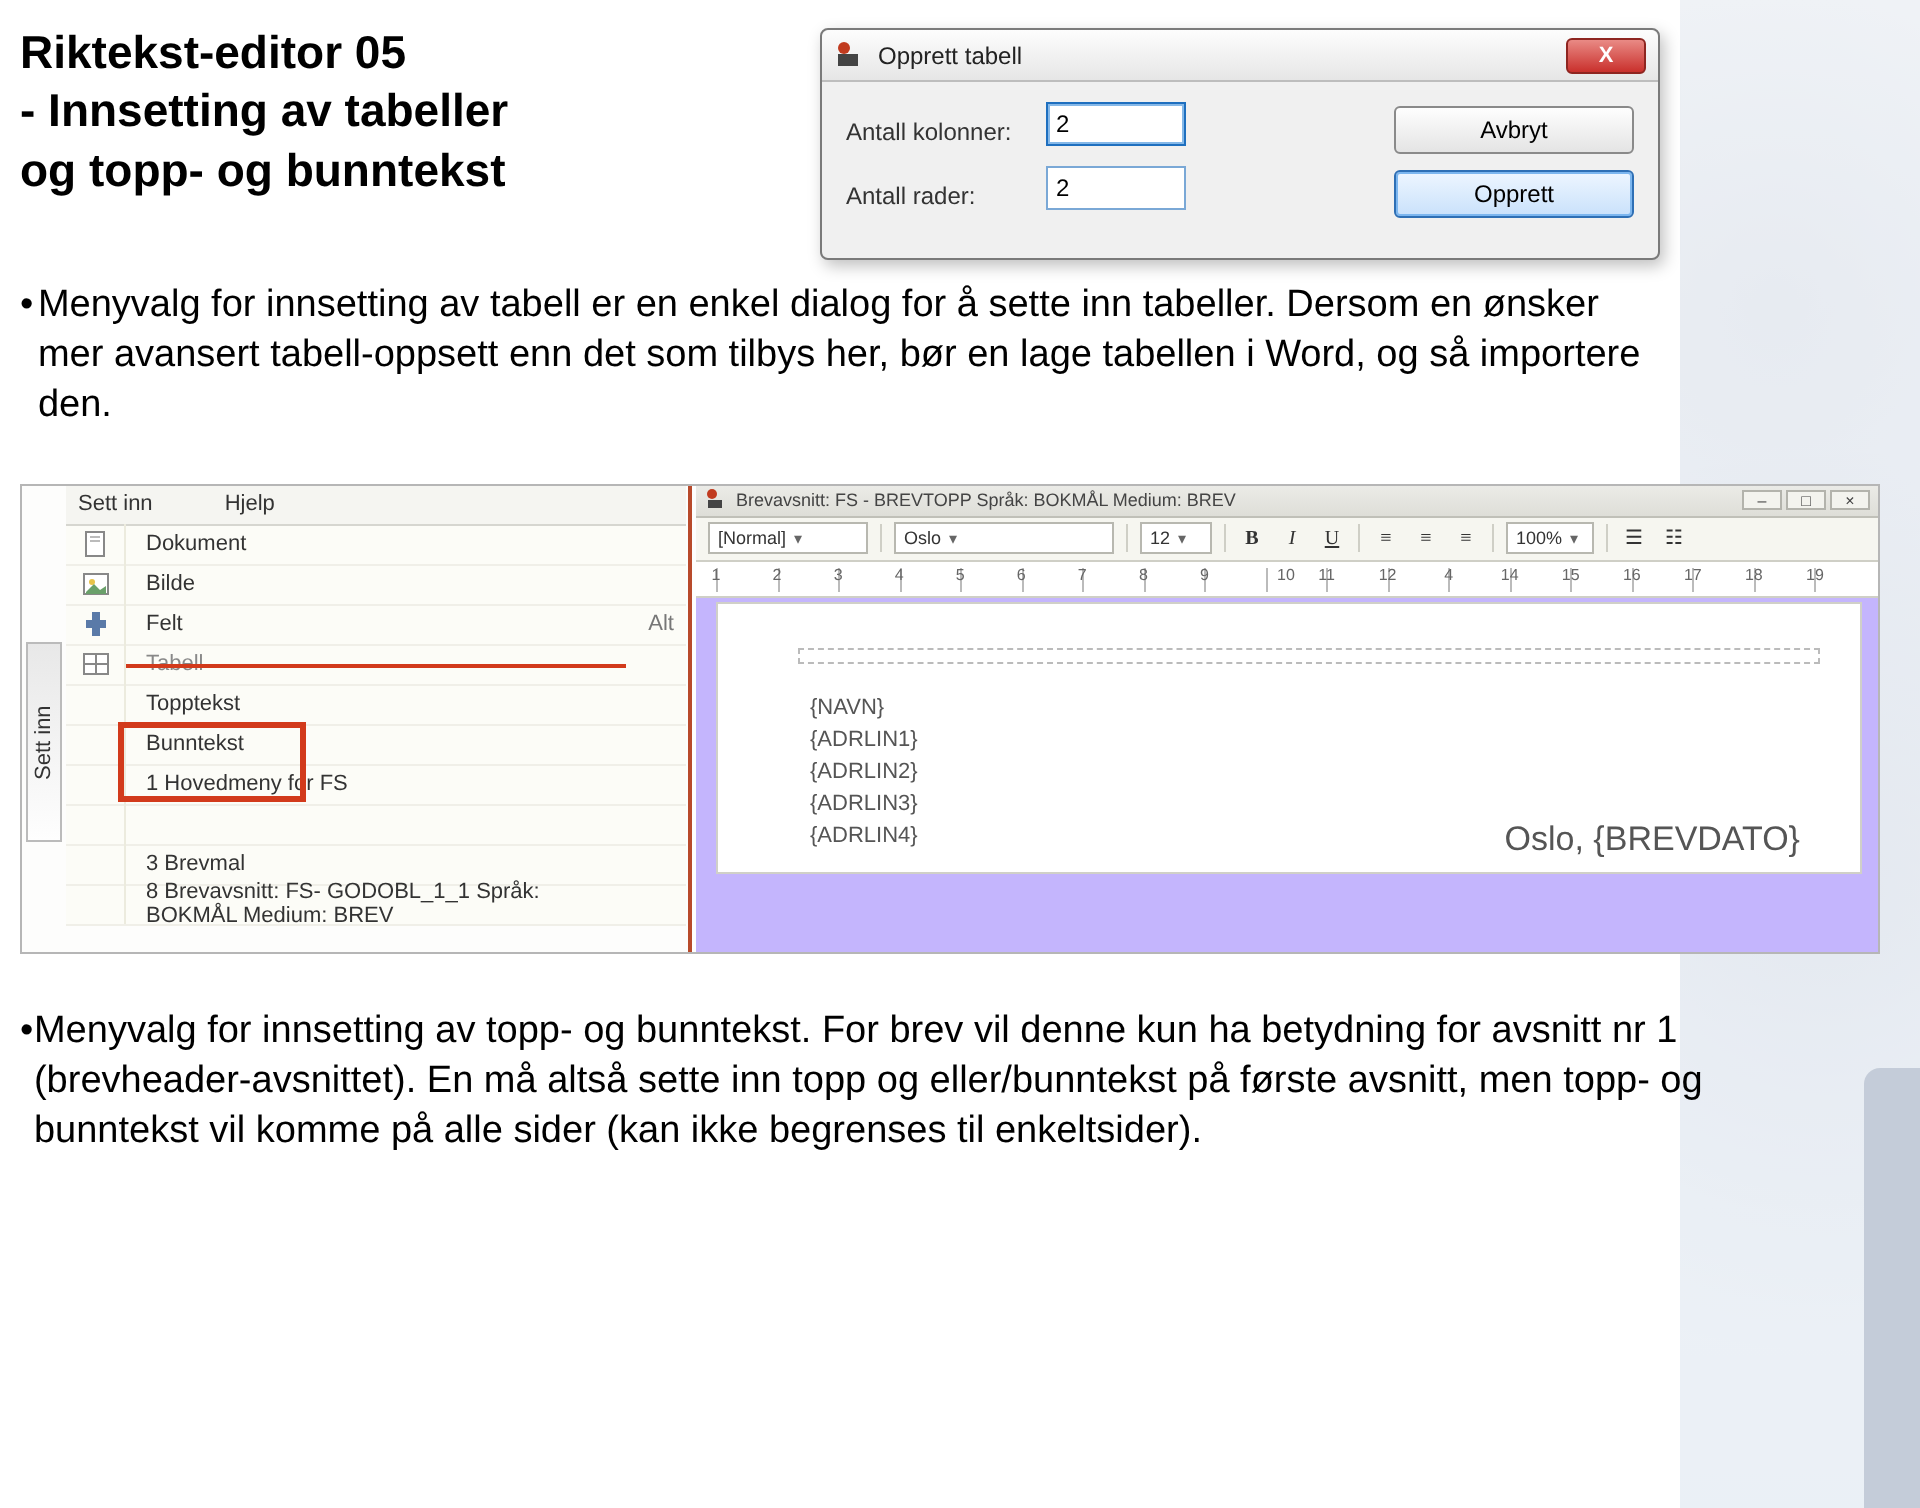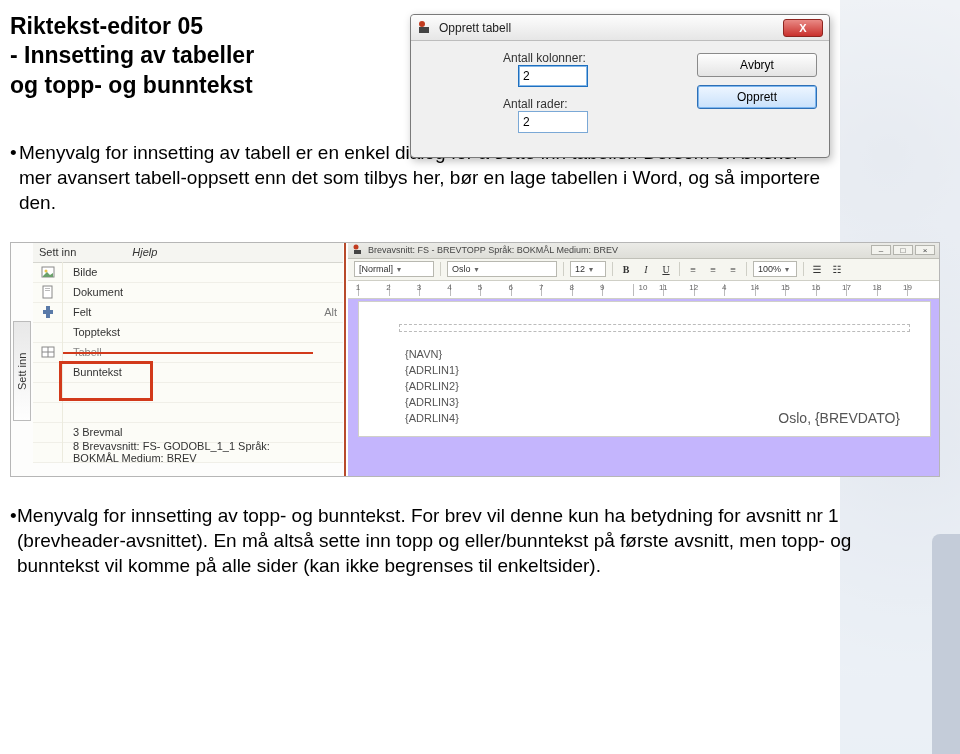--- a/index.html
+++ b/index.html
@@ -74,21 +74,21 @@
     border-radius: 3px;
     display:flex; align-items:center; justify-content:center;
     color:#fff; font-weight:bold; font-size:11px;
   }
   .dlg-body {
     display: flex;
     padding: 10px 12px 14px 12px;
     gap: 14px;
   }
   .dlg-fields { flex:1; }
-  .field-row { display:flex; align-items:center; margin-bottom: 10px; flex-direction: column; }
+  .field-row { display:flex; align-items:flex-end; margin-bottom: 10px; }
   .field-row label { width: 100px; color:#333; }
   .field-row input {
     width: 70px;
     height: 22px;
     border: 1px solid #7aa8d6;
     background:#fff;
     padding: 0 4px;
     font-size: 12px;
   }
   .field-row input.hl { border: 1px solid #1e6fbf; box-shadow: 0 0 0 1px #85b8e8 inset; }
@@ -148,21 +148,21 @@
   .menu-head {
     position:absolute;
     left: 22px; top: 0;
     width: 310px; height: 20px;
     background:#f5f5f1;
     border-bottom:1px solid #d6d6d0;
     display:flex; align-items:center;
     padding-left: 6px;
     font-size: 11px;
   }
-  .menu-head span.s2 { margin-left: 56px; font-style: italic; }
+  .menu-head span.s2 { margin-left: 36px; }
   .menu-list {
     position:absolute;
     left: 22px; top: 20px;
     width: 310px;
     background: #fcfcf7;
   }
   .menu-item {
     display:flex; align-items:center;
     height: 20px;
     border-bottom: 1px solid #f0efe8;
@@ -252,21 +252,21 @@
   }
   .doc-text {
     position:absolute;
     top: 44px; left: 46px;
     font-size: 11px; color:#555;
     line-height: 16px;
   }
   .doc-right {
     position:absolute;
     top: 108px; right: 30px;
-    font-size: 14px; color:#555;
+    font-size: 17px; color:#555;
   }
 
   .bullet-block2 { margin-top: 26px; font-size: 19px; line-height: 1.32; max-width: 880px; }
   .bullet-block2 .bullet { display:flex; }
   .bullet-block2 .b { width: 18px; }
 </style>
 </head>
 <body>
 
 <div class="bg-art">
@@ -325,72 +325,73 @@
       <div class="menu-panel">
         <div class="vert-tab">Sett inn</div>
         <div class="menu-head">
           <span>Sett inn</span>
           <span class="s2">Hjelp</span>
         </div>
         <div class="menu-list" id="menu-list">
             <div class="menu-item">
               <div class="icon-col">
                 <svg viewBox="0 0 14 14">
+                  <rect x="2" y="1" width="9" height="12" fill="#fff" stroke="#888"></rect>
+                  <rect x="4" y="3" width="5" height="1" fill="#bbb"></rect>
+                  <rect x="4" y="5" width="5" height="1" fill="#bbb"></rect>
+                </svg>
+              </div>
+              <div class="label-col">Dokument</div>
+              <div class="hint-col"></div>
+            </div>
+            <div class="menu-item">
+              <div class="icon-col">
+                <svg viewBox="0 0 14 14">
                   <rect x="1" y="2" width="12" height="10" fill="#fff" stroke="#888"></rect>
                   <circle cx="5" cy="6" r="1.5" fill="#e8c34a"></circle>
                   <path d="M2 11 L6 7 L9 10 L12 8 L12 12 L2 12 Z" fill="#6aa06a"></path>
                 </svg>
               </div>
               <div class="label-col">Bilde</div>
-              <div class="hint-col"></div>
-            </div>
-            <div class="menu-item">
-              <div class="icon-col">
-                <svg viewBox="0 0 14 14">
-                  <rect x="2" y="1" width="9" height="12" fill="#fff" stroke="#888"></rect>
-                  <rect x="4" y="3" width="5" height="1" fill="#bbb"></rect>
-                  <rect x="4" y="5" width="5" height="1" fill="#bbb"></rect>
-                </svg>
-              </div>
-              <div class="label-col">Dokument</div>
               <div class="hint-col"></div>
             </div>
             <div class="menu-item">
               <div class="icon-col">
                 <svg viewBox="0 0 14 14">
                   <rect x="5" y="1" width="4" height="12" fill="#5a7aa8"></rect>
                   <rect x="2" y="5" width="10" height="4" fill="#5a7aa8"></rect>
                 </svg>
               </div>
               <div class="label-col">Felt</div>
               <div class="hint-col">Alt</div>
-            </div>
-            <div class="menu-item">
-              <div class="icon-col"></div>
-              <div class="label-col">Topptekst</div>
-              <div class="hint-col"></div>
             </div>
             <div class="menu-item struck">
               <div class="icon-col">
                 <svg viewBox="0 0 14 14">
                   <rect x="1" y="2" width="12" height="10" fill="#fff" stroke="#888"></rect>
                   <line x1="1" y1="7" x2="13" y2="7" stroke="#888"></line>
                   <line x1="7" y1="2" x2="7" y2="12" stroke="#888"></line>
                 </svg>
               </div>
               <div class="label-col">Tabell</div>
               <div class="hint-col"></div>
             </div>
             <div class="menu-item">
               <div class="icon-col"></div>
+              <div class="label-col">Topptekst</div>
+              <div class="hint-col"></div>
+            </div>
+            <div class="menu-item">
+              <div class="icon-col"></div>
               <div class="label-col">Bunntekst</div>
               <div class="hint-col"></div>
             </div>
             <div class="menu-item">
               <div class="icon-col"></div>
+              <div class="label-col">1 Hovedmeny for FS</div>
               <div class="hint-col"></div>
             </div>
             <div class="menu-item">
               <div class="icon-col"></div>
               <div class="hint-col"></div>
             </div>
             <div class="menu-item">
               <div class="icon-col"></div>
               <div class="label-col">3 Brevmal</div>
               <div class="hint-col"></div>

